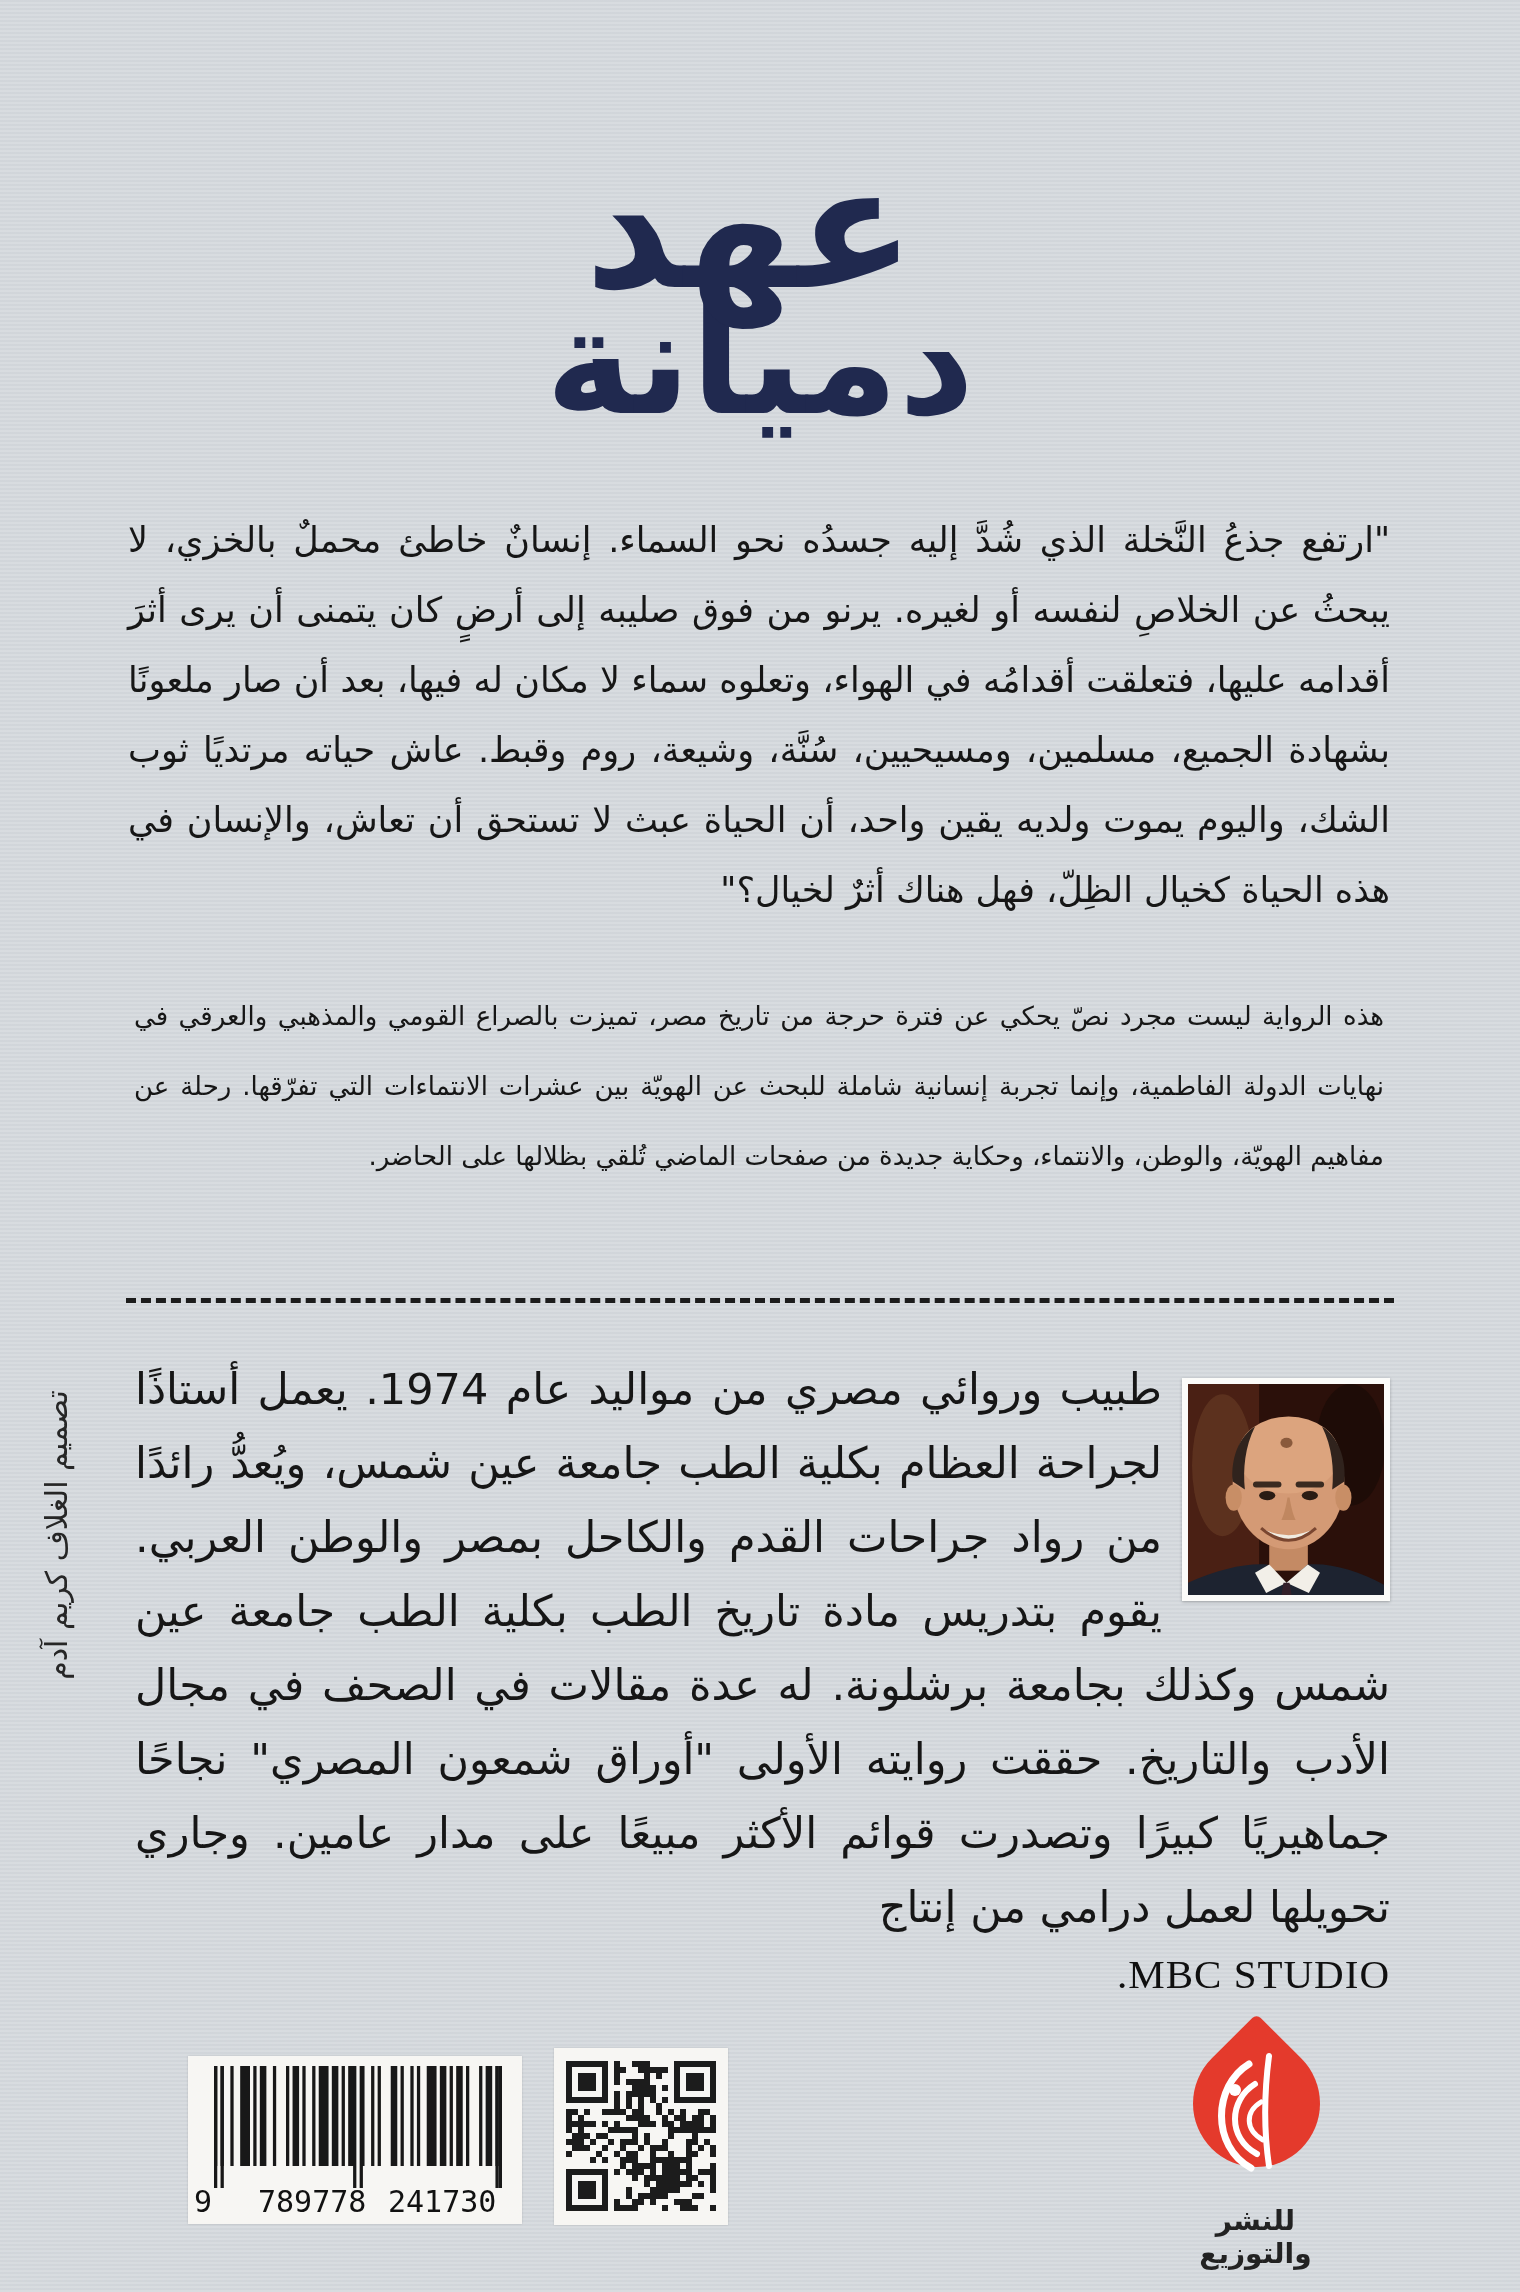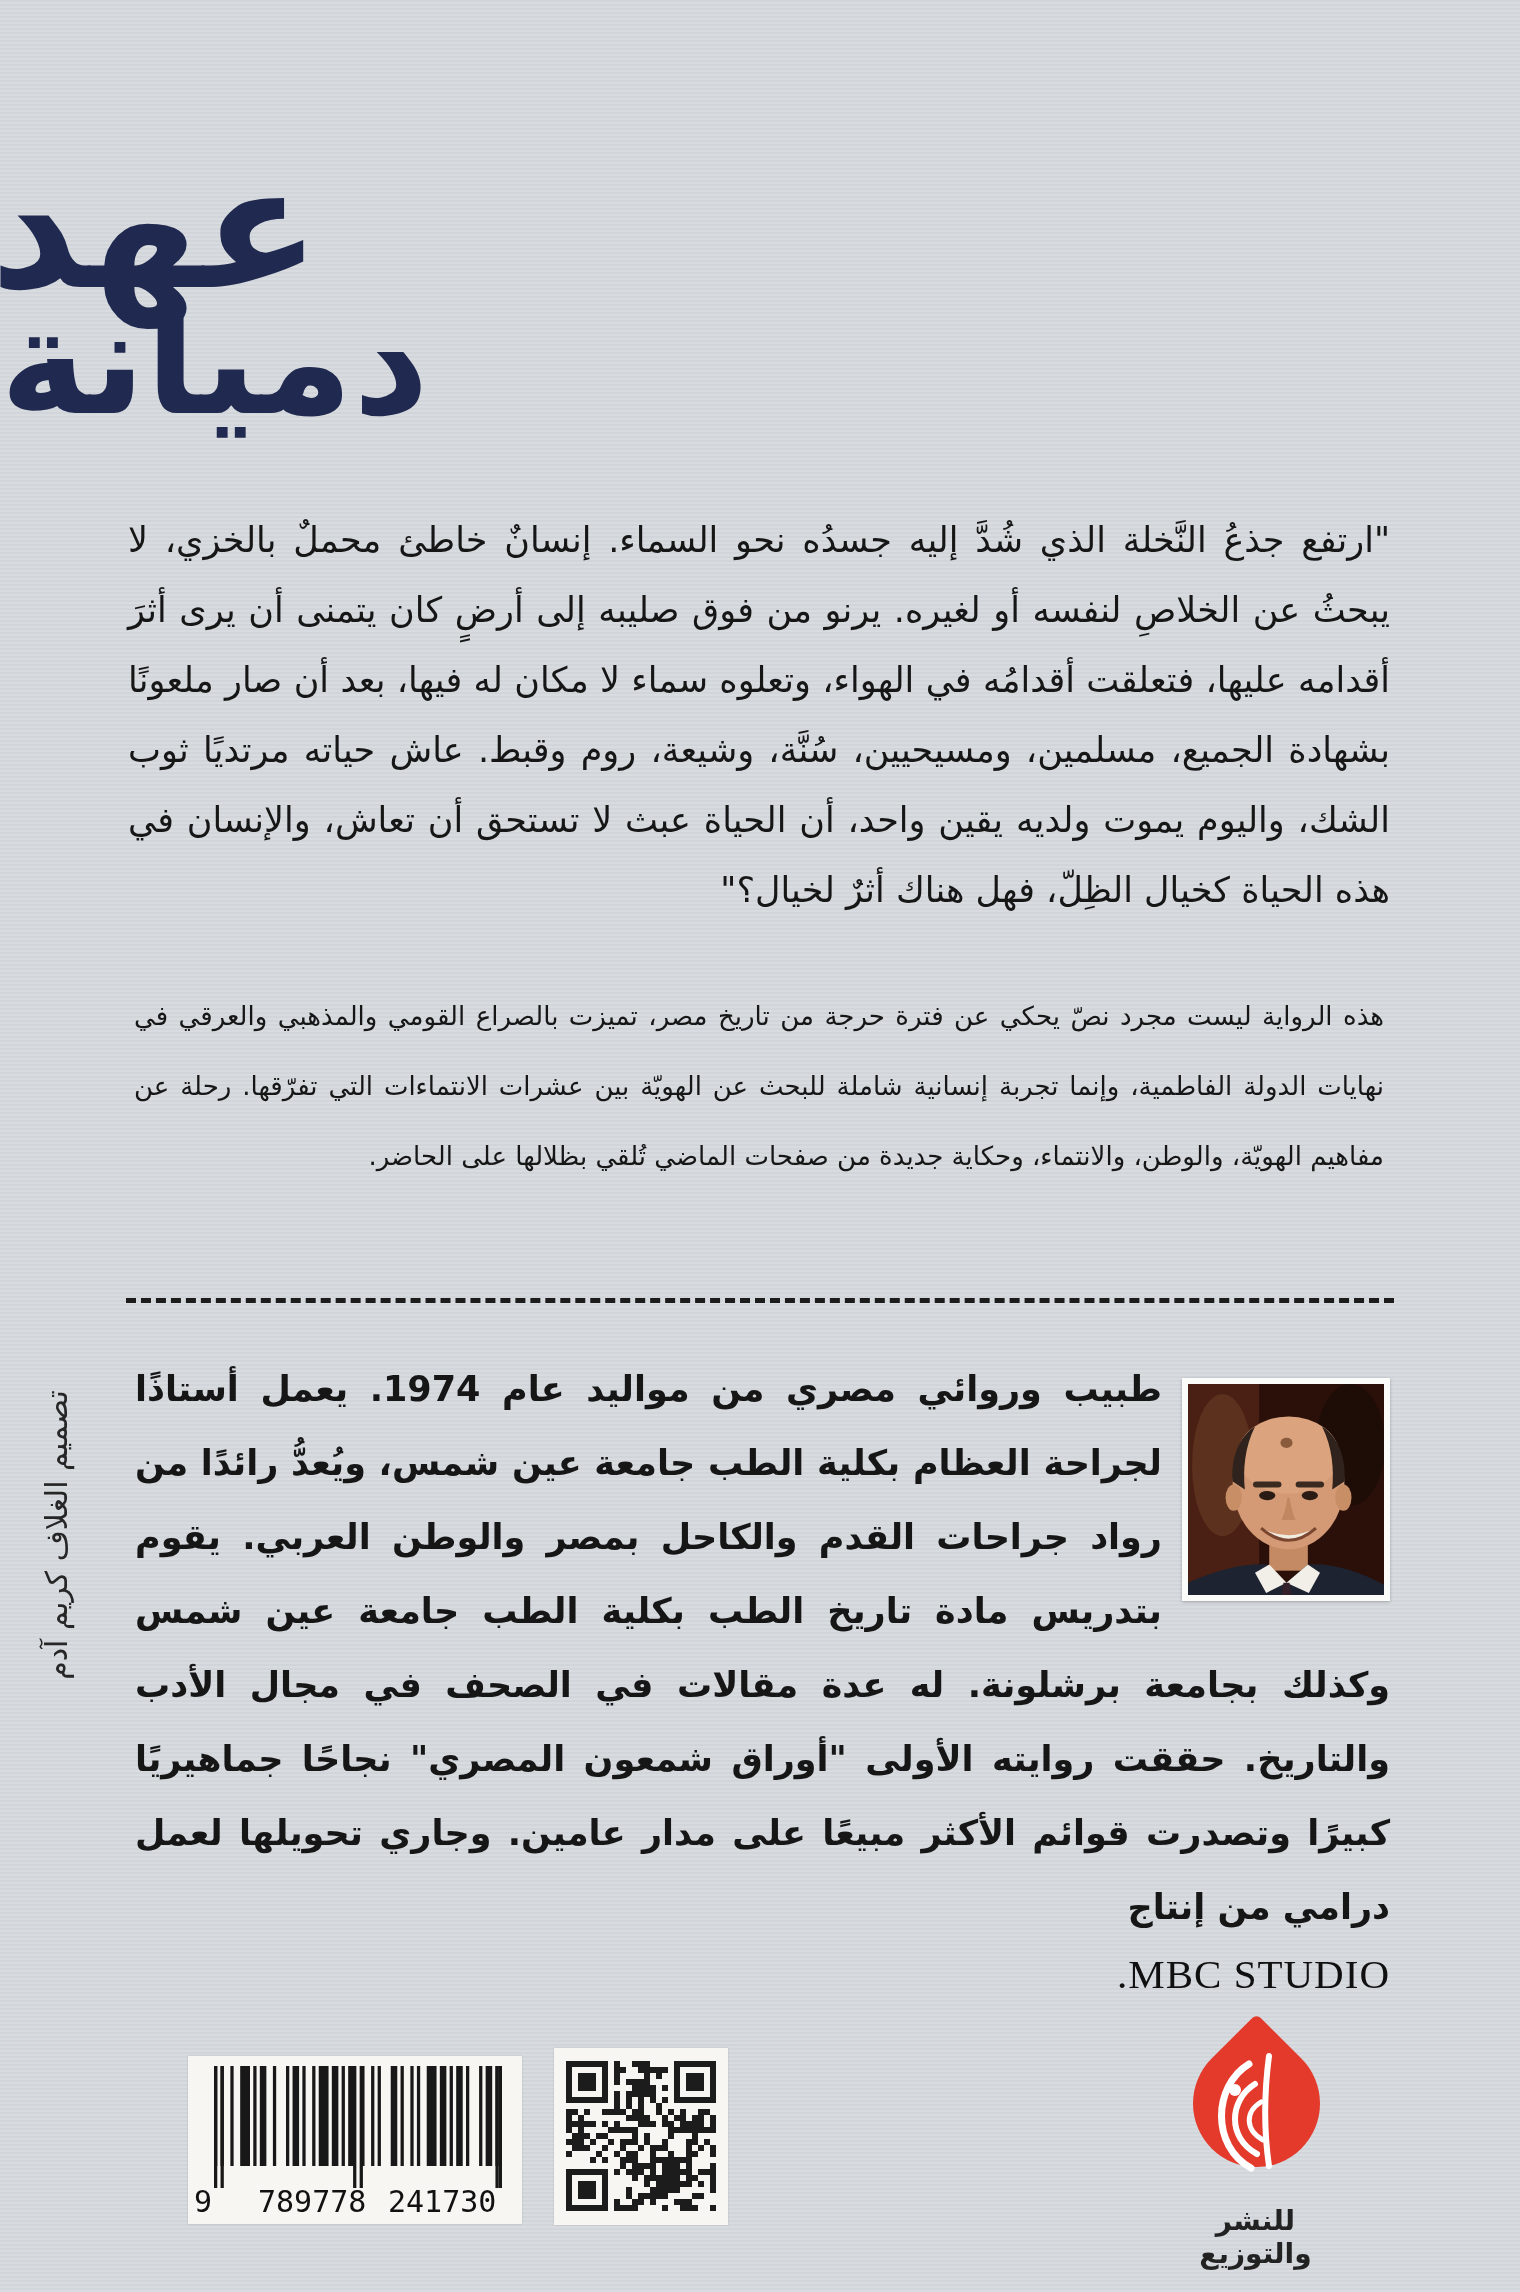--- a/index.html
+++ b/index.html
@@ -6,21 +6,21 @@
   .cover{
     position:relative; width:1520px; height:2292px; margin:0 auto;
     background:#d6dade;
     background-image:repeating-linear-gradient(0deg, rgba(255,255,255,.05) 0 2px, rgba(120,130,145,.05) 2px 4px);
     direction:rtl;
     font-family:"DejaVu Sans", sans-serif;
     color:#181818;
     overflow:hidden;
   }
   
-  .title-block{position:absolute; top:142px; left:0; right:0; text-align:left; color:#20294f; line-height:1;}
+  .title-block{position:absolute; top:142px; left:0; right:0; text-align:center; color:#20294f; line-height:1;}
   .title-l1{font-size:172px; font-weight:bold; letter-spacing:6px; transform:translateX(-10px);}
   .title-l2{font-size:148px; font-weight:bold; letter-spacing:4px; margin-top:-26px;}
   
   .quote{
     position:absolute; top:505px; right:130px; left:128px; margin:0;
     font-size:35px; line-height:70px; text-align:justify; color:#161616;
   }
   .desc{
     position:absolute; top:975px; right:130px; left:128px; margin:6px;
     font-size:26px; line-height:70px; text-align:justify; color:#161616;
@@ -28,21 +28,21 @@
   .divider{position:absolute; top:1298px; right:126px; left:126px; border-top:5px dashed #1c1c1c;}
   
   .author{position:absolute; top:1352px; right:130px; left:135px;}
   .photo{
     float:right; width:196px; height:211px; background:#fbfbf9; padding:6px;
     margin-right:0; margin-left:20px; margin-top:26px; margin-bottom:6px;
     box-shadow:0 1px 3px rgba(0,0,0,.25);
   }
   .photo svg{display:block; width:100%; height:100%;}
   .author-name{margin:16px 0 20px; font-size:37px; font-weight:bold; color:#141414;}
-  .bio{margin:0; font-size:35px; line-height:74px; text-align:justify; color:#161616;font-weight:bold;}
+  .bio{margin:0; font-size:43px; line-height:74px; text-align:justify; color:#161616;}
   .mbc{
     clear:both; direction:rtl; text-align:right; margin-top:6px;
     font-family:"Liberation Serif", serif; font-size:41px; color:#101010; letter-spacing:1px;
   }
   
   .credit-vertical{
     position:absolute; left:56px; top:1535px;
     transform:translate(-50%,-50%) rotate(-90deg);
     white-space:nowrap; font-size:30px; letter-spacing:2px; color:#262626;
   }

